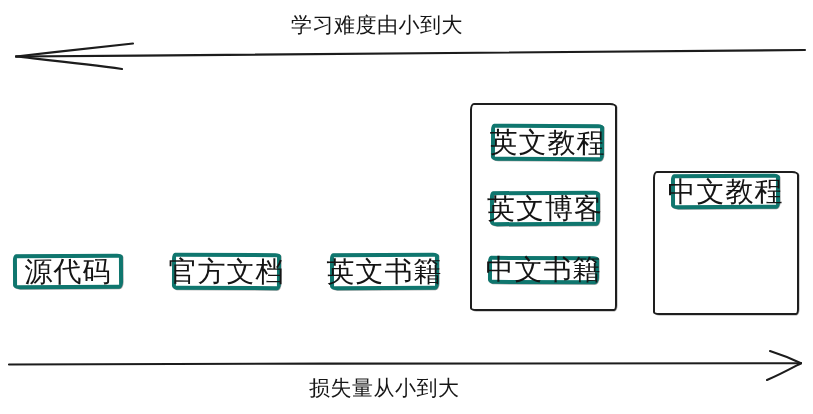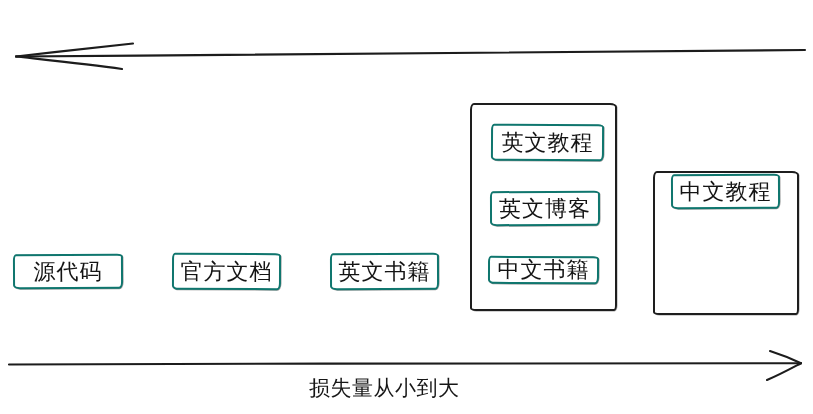--- a/index.html
+++ b/index.html
@@ -33,27 +33,27 @@
   }
   .arrow-svg path {
     stroke: #1c1c1c;
     stroke-width: 2.1;
     fill: none;
     stroke-linecap: round;
   }
   .sketch-box {
     position: absolute;
     background: #ffffff;
-    border: 2px solid #0f766e;
+    border: 4px solid #0f766e;
     border-radius: 3px 6px 4px 7px / 6px 3px 7px 4px;
     box-shadow: 0.5px 0.5px 0 0 rgba(30,30,30,0.45);
     display: flex;
     align-items: center;
     justify-content: center;
-    font-size: 22px;
+    font-size: 28px;
     color: #141414;
     letter-spacing: 1px;
     white-space: nowrap;
   }
   .group-box {
     position: absolute;
     background: #ffffff;
     border: 2px solid #1e1e1e;
     border-radius: 4px 7px 3px 6px / 7px 4px 6px 3px;
     box-shadow: 0.5px 0.5px 0 0 rgba(30,30,30,0.4);
@@ -70,20 +70,21 @@
   
   .g2 { left: 653px; top: 171px; width: 146px; height: 144px; }
   .g2 .i1 { left: 16px; top: 1px; width: 109px; height: 35px; transform: rotate(-0.25deg); }
   .g2 .i2 { left: 17px; top: 83px; width: 110px; height: 35px; transform: rotate(0.25deg); }
 </style>
 </head>
 <body>
 
 <div class="canvas">
 
+  <div class="axis-label top">学习难度由小到大</div>
 
   <div class="axis-label bottom">损失量从小到大</div>
 
   <svg class="arrow-svg" viewBox="0 0 813 414" xmlns="http://www.w3.org/2000/svg">
 
     <g>
       <path d="M 805 50 C 600 52.5, 300 54.5, 16 56.5"></path>
       <path d="M 16 56.5 C 55 52, 95 47.5, 133 43.5"></path>
       <path d="M 16 56.5 C 52 60.5, 90 64.5, 122 69"></path>
     </g>

